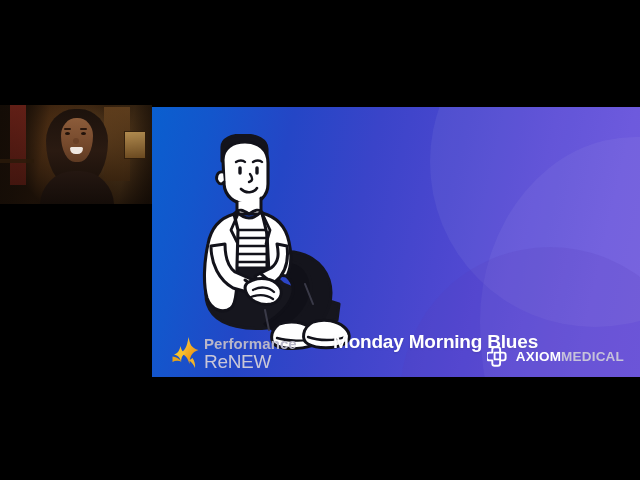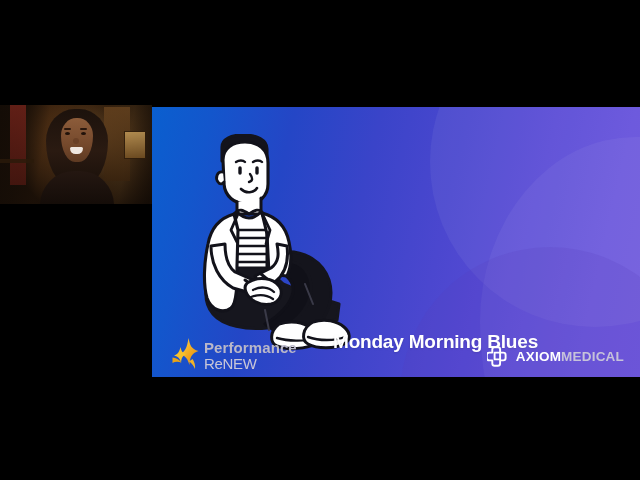--- a/index.html
+++ b/index.html
@@ -191,21 +191,21 @@
   }
   #renew-star { width: 30px; height: 34px; flex: none; }
   .renew-words { line-height: 1; padding-top: 2px; }
   .renew-top {
     font-size: 15px;
     font-weight: bold;
     color: #b9b7c9;
     letter-spacing: 0.1px;
   }
   .renew-bot {
-    font-size: 15px;
+    font-size: 19px;
     font-weight: normal;
     color: #c9c7d8;
     letter-spacing: -0.3px;
     margin-top: 1px;
   }
 
   
   #axiom-logo {
     position: absolute;
     right: 16px;

